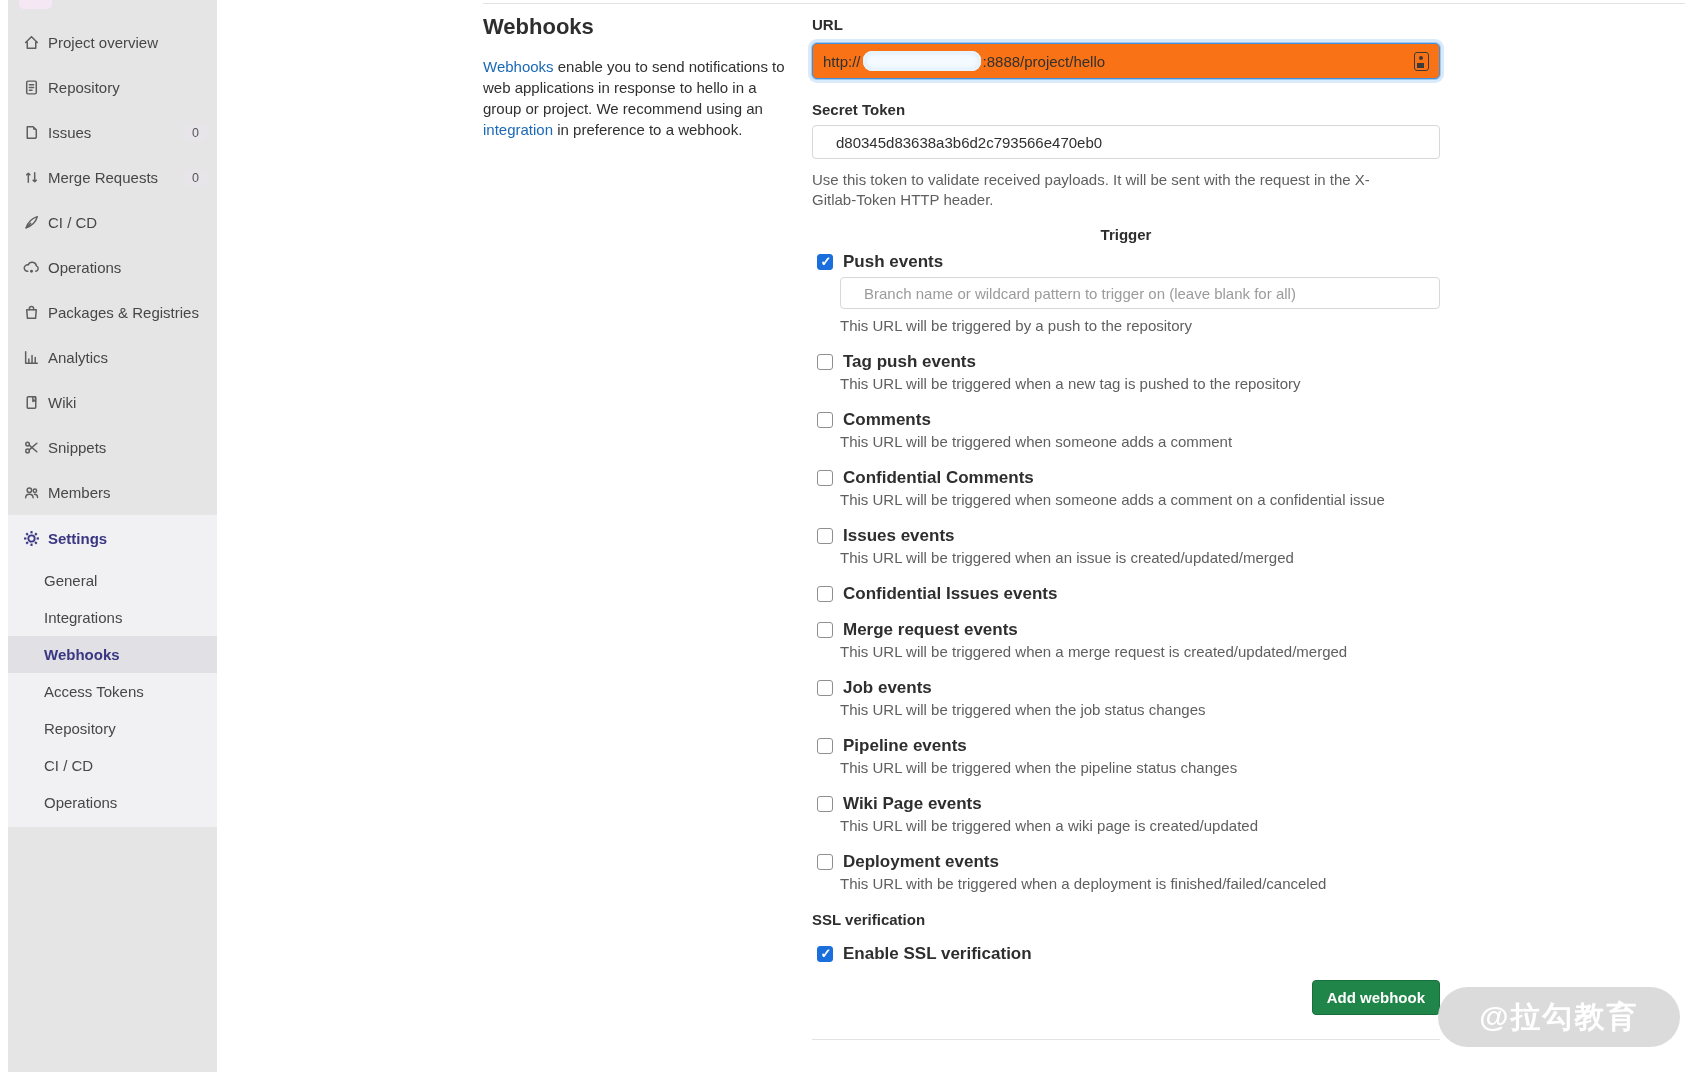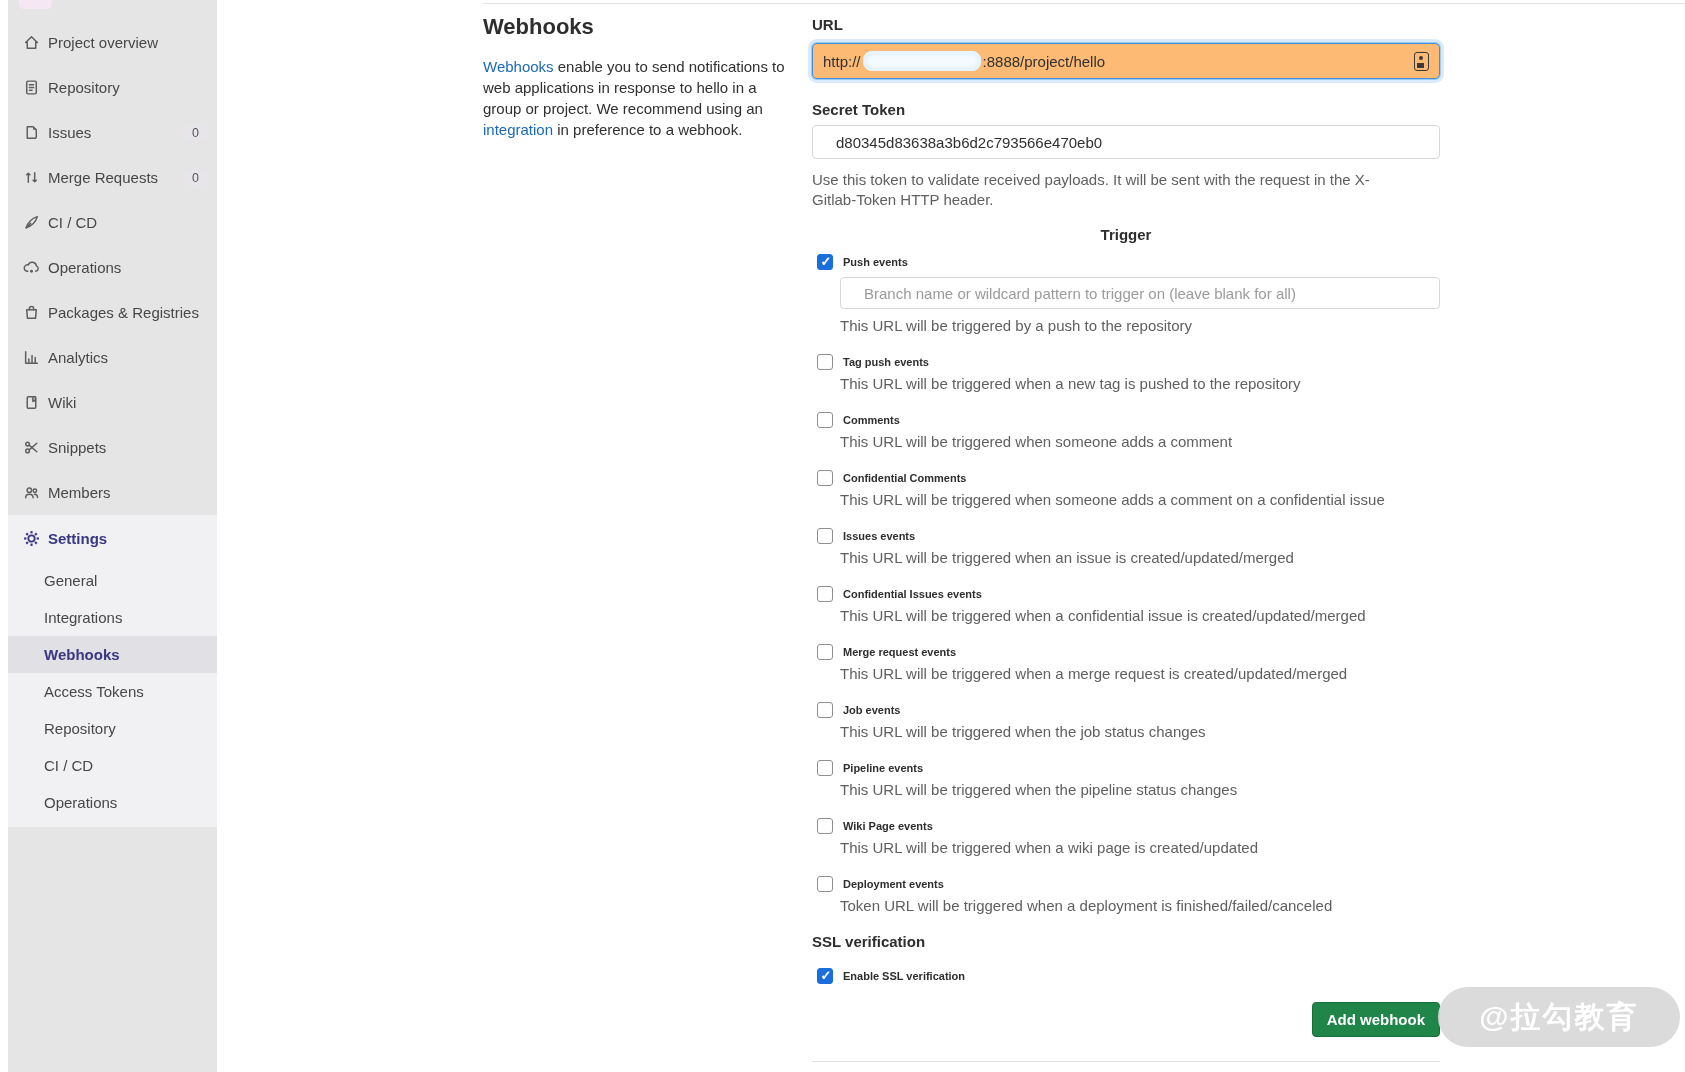--- a/index.html
+++ b/index.html
@@ -31,21 +31,21 @@
   .top-rule { position:absolute; left:266px; right:0; top:3px; height:1px; background:#e3e3e3; }
   .intro-col { position:absolute; left:266px; top:14px; width:315px; }
   .intro-col h2 { font-size:22px; font-weight:bold; color:#2e2e2e; margin-bottom:16px; }
   .intro-col p { font-size:15px; line-height:21px; color:#303030; }
   a.link { color:#1b69b6; text-decoration:none; cursor:pointer; }
 
   .form-col { position:absolute; left:595px; top:0; width:628px; padding-top:16px; }
   .field-label { font-size:15px; font-weight:bold; color:#2e2e2e; height:20px; }
   .url-box { margin-top:7px; height:36px; border:1px solid #428fdc; border-radius:5px;
     box-shadow:0 0 0 1px #9ec9f5, 0 0 0 4px #d9eafb; display:flex; align-items:center;
-    padding:4px 10px; font-size:15px; background:#fdba74; }
+    padding:4px 10px; font-size:15px; background:#f97316; }
   .redact-blob { display:inline-block; width:118px; height:20px; margin:0 2px;
     background:#f4faff; border-radius:9px; box-shadow:inset 0 0 0 2px #e8f4fe, inset 0 0 6px #bcdcf8; }
   .ext-icon { margin-left:auto; width:15px; height:19px; border:1.6px solid #3a3a3a;
     border-radius:3px; position:relative; cursor:pointer; }
   .ext-icon:before { content:""; position:absolute; left:3.5px; top:3px; width:4px; height:4px;
     border-radius:50%; background:#3a3a3a; }
   .ext-icon:after { content:""; position:absolute; left:2px; bottom:2px; width:7px; height:5px;
     background:#3a3a3a; }
   .text-input { width:100%; height:34px; border:1px solid #d8d8d8; border-radius:4px;
     padding:0 23px; font-size:15px; color:#303030; font-family:"Liberation Sans",sans-serif;
@@ -57,21 +57,21 @@
   .trigger-title { margin-top:16px;text-align:center; }
   .triggers { margin-top:6px; }
   .trigger { margin-top:16px; }
   .trigger:first-child { margin-top:0; }
   .trig-head { display:flex; align-items:center; height:20px; }
   .cb { width:16px; height:16px; border:1px solid #8f8f8f; border-radius:3px; background:#fff;
     margin-left:5px; flex:0 0 auto; cursor:pointer; position:relative; }
   .cb.checked { background:#1a6fdc; border-color:#1a6fdc; }
   .cb.checked:after { content:"✓"; position:absolute; left:2.5px; top:-1px; color:#fff;
     font-size:13px; font-weight:bold; }
-  .trig-label { margin-left:10px; font-size:11px; font-weight:bold; color:#2e2e2e; cursor:pointer;text-align:right; }
+  .trig-label { margin-left:10px; font-size:17px; font-weight:bold; color:#2e2e2e; cursor:pointer;text-align:right; }
   .trig-body { margin-left:28px; }
   .branch-input { margin-top:5px; margin-bottom:5px; height:32px; }
   .trig-help { margin-top:2px; }
   .ssl-title { margin-top:17px; }
   .ssl-row { margin-top:13px; }
   .btn-row { margin-top:16px; text-align:right; }
   .btn-green { display:inline-block; background:#1f8549; border:1px solid #17703c; color:#fff;
     font-size:15px; font-weight:bold; font-family:"Liberation Sans",sans-serif;
     padding:8px 14px; border-radius:4px; cursor:pointer; }
   .bottom-rule { margin-top:24px; height:1px; background:#e3e3e3; }
@@ -325,24 +325,20 @@
 
       <div class="help trig-help">This URL will be triggered when an issue is created/updated/merged</div>
     </div>
   </div>
 
   <div class="trigger">
     <div class="trig-head">
       <span class="cb"></span>
       <span class="trig-label">Confidential Issues events</span>
     </div>
-    <div class="trig-body">
-
-      <div class="help trig-help">This URL will be triggered when a confidential issue is created/updated/merged</div>
-    </div>
   </div>
 
   <div class="trigger">
     <div class="trig-head">
       <span class="cb"></span>
       <span class="trig-label">Merge request events</span>
     </div>
     <div class="trig-body">
 
       <div class="help trig-help">This URL will be triggered when a merge request is created/updated/merged</div>
@@ -382,21 +378,21 @@
     </div>
   </div>
 
   <div class="trigger">
     <div class="trig-head">
       <span class="cb"></span>
       <span class="trig-label">Deployment events</span>
     </div>
     <div class="trig-body">
 
-      <div class="help trig-help">Token URL will be triggered when a deployment is finished/failed/canceled</div>
+      <div class="help trig-help">This URL with be triggered when a deployment is finished/failed/canceled</div>
     </div>
   </div>
 </div>
 
     <div class="field-label ssl-title">SSL verification</div>
     <div class="trig-head ssl-row">
       <span class="cb checked"></span>
       <span class="trig-label">Enable SSL verification</span>
     </div>
 

